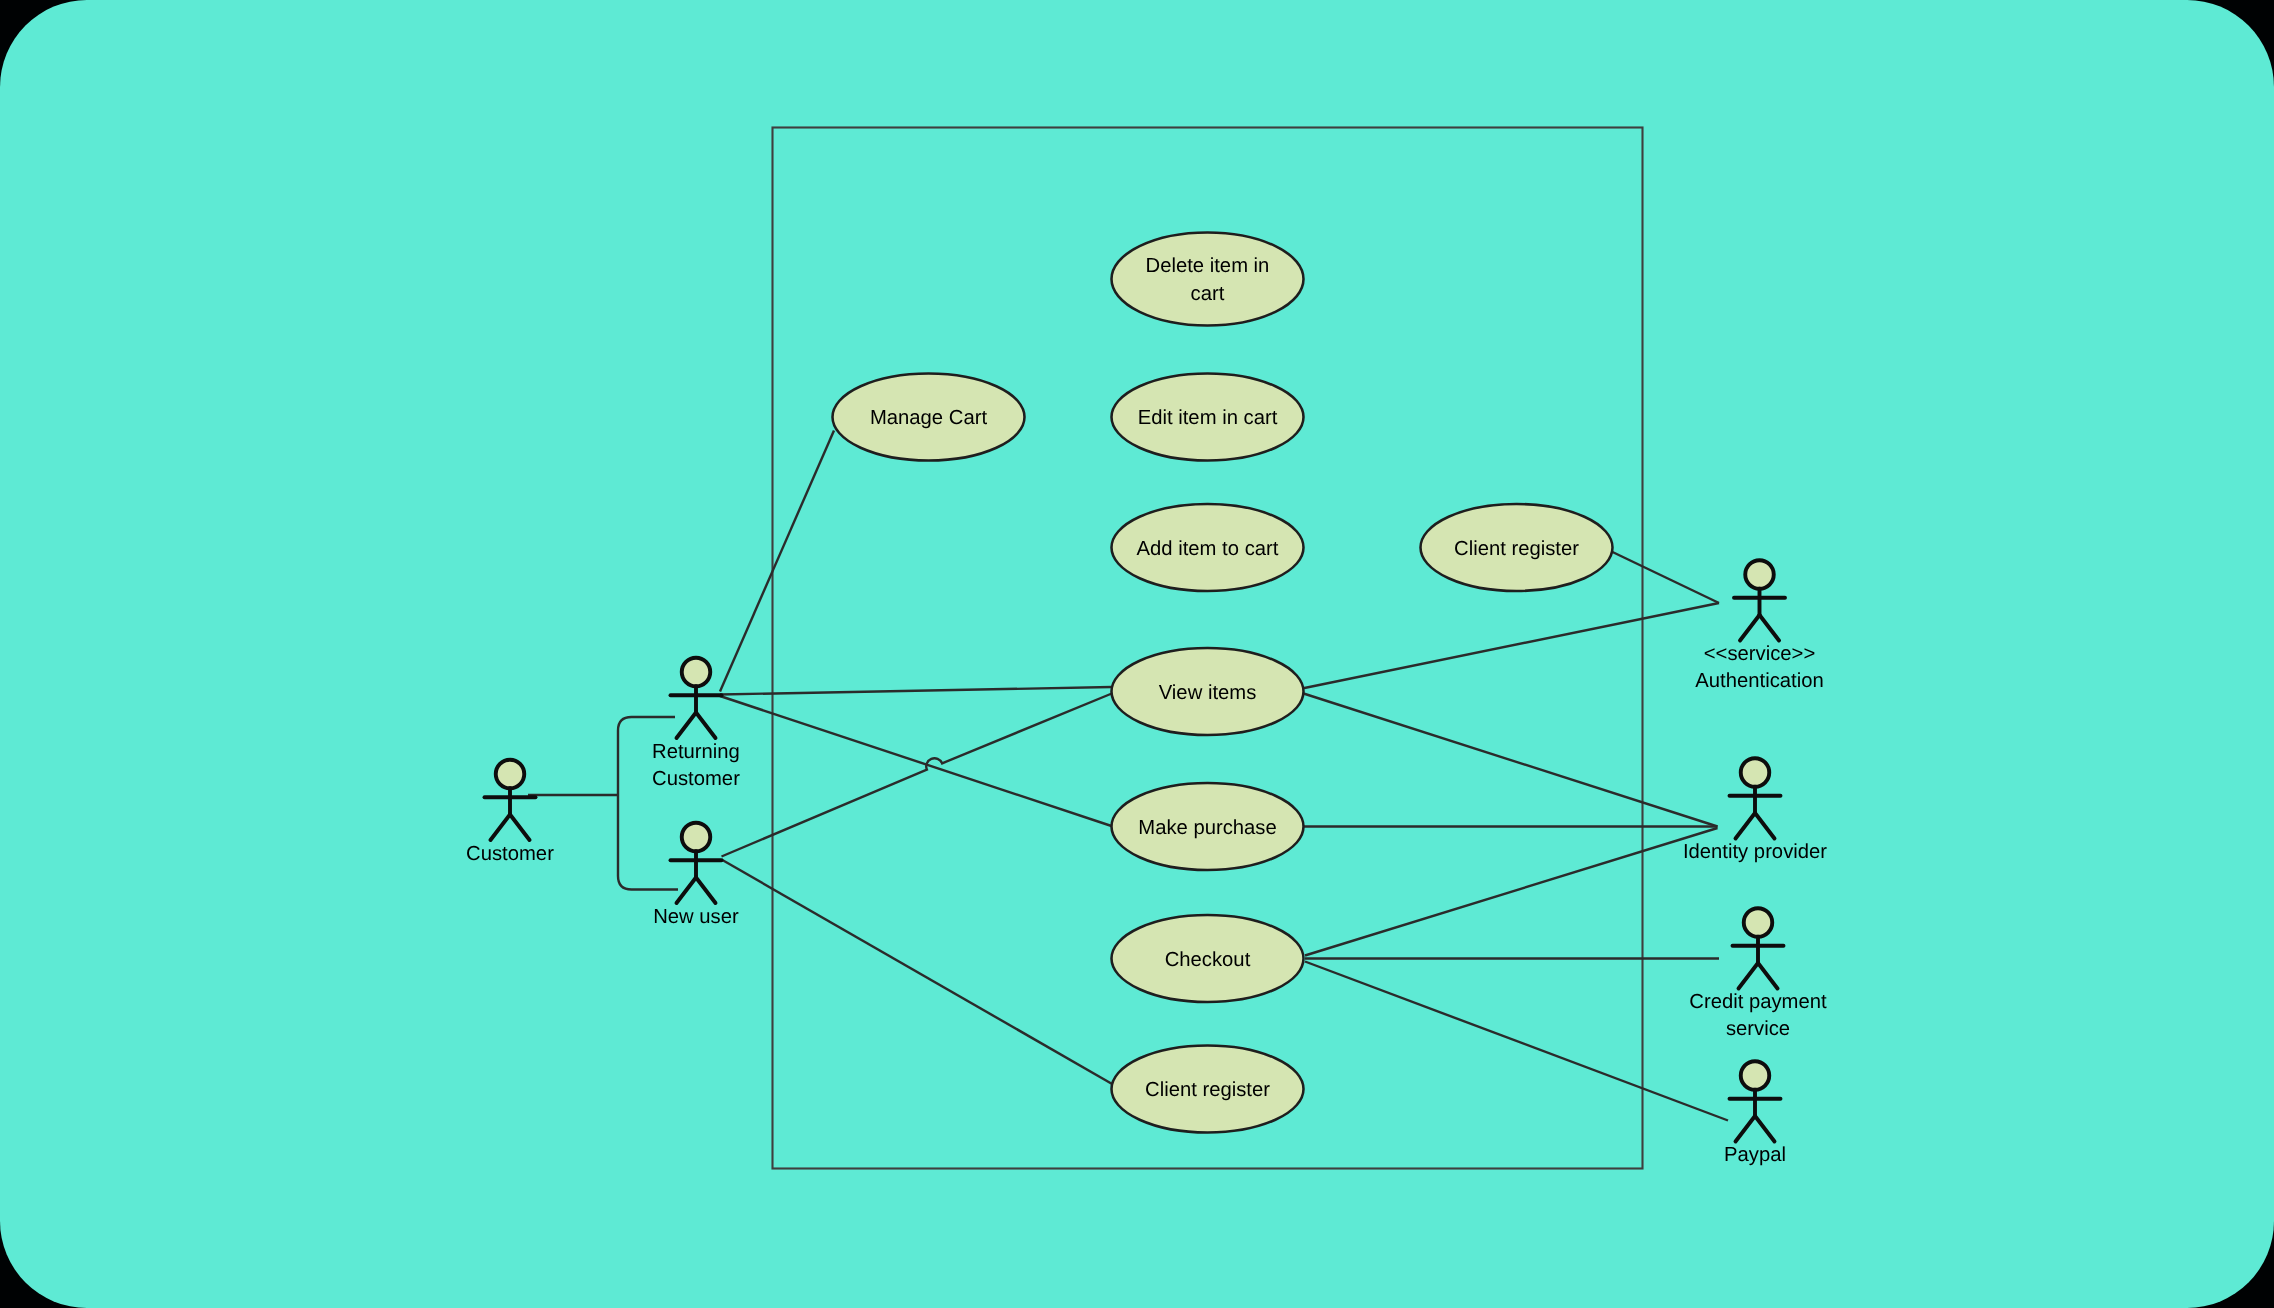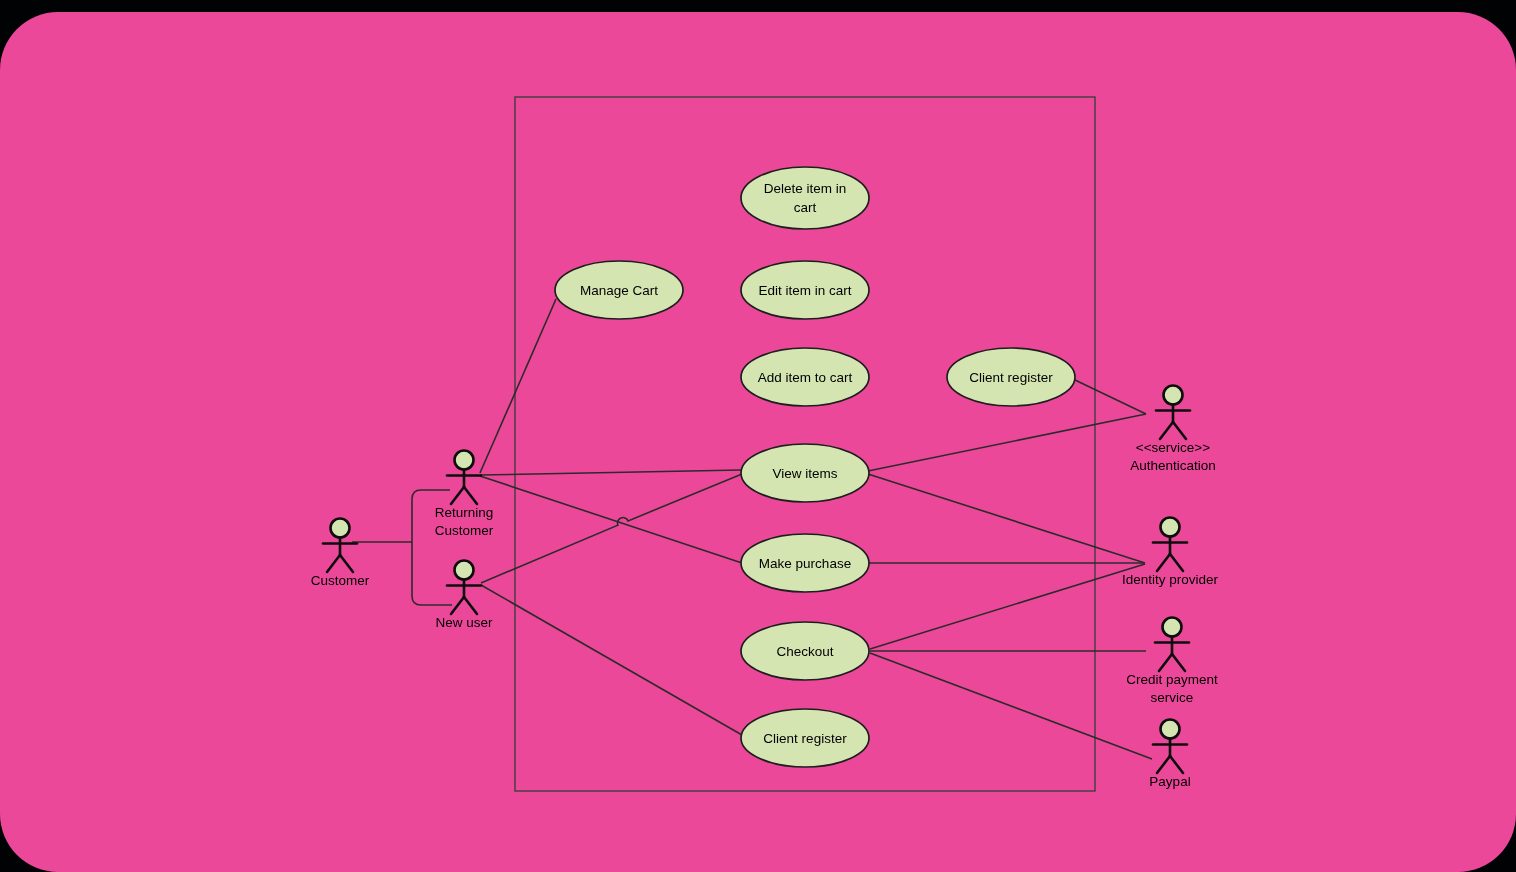--- a/index.html
+++ b/index.html
@@ -6,23 +6,22 @@
     margin: 0;
     padding: 0;
     width: 1516px;
     height: 872px;
     background: #000203;
     overflow: hidden;
   }
   .surface {
     position: absolute;
     inset: 0;
-    background: #ec4899;
+    background: #5eead4;
     border-radius: 58px;
-    margin-top: 12px;
   }
   svg {
     display: block;
     width: 1516px;
     height: 872px;
   }
   svg text {
     font-family: "Liberation Sans", sans-serif;
     font-size: 13.5px;
   }

